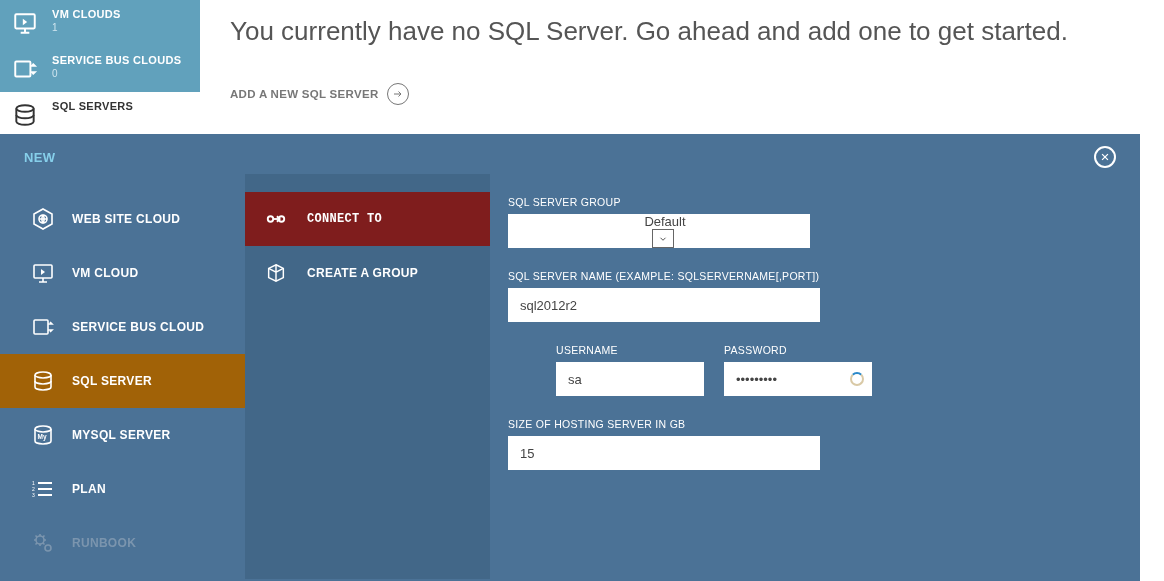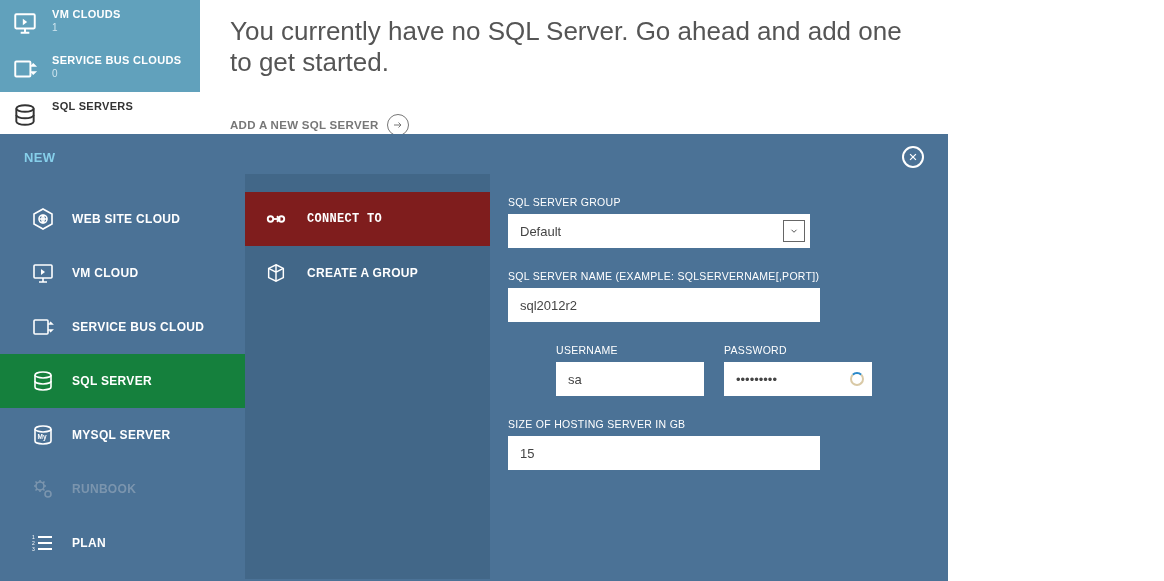--- a/index.html
+++ b/index.html
@@ -1,17 +1,17 @@
 <!DOCTYPE html>
 <html><head>
 <meta charset="utf-8">
 <style>
   * { box-sizing: border-box; margin: 0; padding: 0; }
   html, body { height: 100%; font-family: "Segoe UI", Arial, sans-serif; font-size: 13px; background: #fff; color: #333; }
-  .page { position: relative; width: 948px; height: 581px; overflow: hidden; }
+  .page { position: relative; width: 1140px; height: 581px; overflow: hidden; }
 
   
   .top-sidebar { position: absolute; left: 0; top: 0; width: 200px; background: #61A1BC; color: #fff; }
   .ts-item { display: flex; align-items: flex-start; padding: 8px 10px; gap: 12px; }
   .ts-icon { width: 30px; height: 30px; display: flex; align-items: center; justify-content: center; flex-shrink: 0; }
   .ts-label { font-size: 11px; font-weight: 700; letter-spacing: 0.3px; }
   .ts-count { font-size: 10px; color: #cfe5ef; margin-top: 2px; }
   .ts-item.active { background: #fff; color: #333; text-align: right; }
   .ts-item.active .ts-label { color: #333; }
   .ts-icon svg { width: 26px; height: 26px; }
@@ -28,41 +28,41 @@
   .composer-header { display: flex; align-items: center; justify-content: space-between; padding: 12px 24px 6px; }
   .composer-title { color: #86CFEA; font-weight: 600; font-size: 13px; letter-spacing: 0.3px; }
   .close-btn { width: 22px; height: 22px; border: 2px solid #fff; border-radius: 50%; display: flex; align-items: center; justify-content: center; cursor: pointer; background: transparent; }
   .close-btn svg { width: 10px; height: 10px; }
 
   .composer-body { display: flex; height: calc(100% - 42px); }
 
   
   .col1 { width: 245px; padding-top: 18px; }
   .col1-item { display: flex; align-items: center; gap: 16px; padding: 14px 30px; cursor: pointer; color: #fff; }
-  .col1-item.selected { background: #15803d; }
+  .col1-item.selected { background: #a16207; }
   .col1-item.disabled { color: #7b95ae; cursor: default; }
   .col1-icon { width: 26px; height: 26px; display: flex; align-items: center; justify-content: center; flex-shrink: 0; }
   .col1-icon svg { width: 24px; height: 24px; }
   .col1-label { font-size: 12px; font-weight: 600; letter-spacing: 0.3px; }
 
   
   .col2 { width: 245px; padding-top: 18px; background: #426788; }
   .col2-item { display: flex; align-items: center; gap: 18px; padding: 14px 18px; cursor: pointer; color: #fff; }
   .col2-item.selected { background: #7f1d1d; font-family: Liberation Mono, monospace; }
   .col2-icon { width: 26px; height: 26px; display: flex; align-items: center; justify-content: center; flex-shrink: 0; }
   .col2-icon svg { width: 22px; height: 22px; }
   .col2-label { font-size: 12px; font-weight: 600; letter-spacing: 0.3px; }
 
   
   .form-col { flex: 1; padding: 22px 20px 20px 18px; }
   .field-label { font-size: 10.5px; font-weight: 400; letter-spacing: 0.3px; color: #fff; margin-bottom: 6px; display: block; }
   .field-group { margin-bottom: 22px; }
   .field-row { display: flex; gap: 20px; padding-left: 48px; }
   .field-row .half { width: 148px; }
-  .text-input, .select-box { width: 312px; height: 34px; background: #fff; border: none; padding: 0 12px; color: #444; font-size: 13px; font-family: inherit; outline: none; }
+  .text-input, .select-box { width: 312px; height: 34px; background: #fff; border: none; padding: 0 12px; color: #444; font-size: 13px; font-family: inherit; outline: none; flex-direction: column; }
   .half .text-input { width: 148px; }
   .select-box { position: relative; display: flex; align-items: center; justify-content: space-between; cursor: pointer; padding-right: 0; width: 302px; }
   .select-text { padding-left: 0; }
   .select-arrow { width: 22px; height: 22px; border: 1px solid #666; margin-right: 5px; display: flex; align-items: center; justify-content: center; }
   .select-arrow svg { width: 10px; height: 10px; }
   .pwd-wrap { position: relative; }
   .spinner { position: absolute; right: 8px; top: 50%; transform: translateY(-50%); width: 14px; height: 14px; border: 2px solid #d9c9a6; border-top-color: #2a88c9; border-radius: 50%; }
 </style>
 </head>
 <body>
@@ -176,40 +176,40 @@
         <div class="col1-item">
           <div class="col1-icon">
             <svg viewBox="0 0 24 24" fill="none" stroke="#fff" stroke-width="1.6">
                 <ellipse cx="12" cy="6" rx="8" ry="3"></ellipse>
                 <path d="M4 6v12c0 1.66 3.58 3 8 3s8-1.34 8-3V6"></path>
                 <text x="6.5" y="16" font-size="6.5" fill="#fff" stroke="none" font-weight="700">My</text>
               </svg>
           </div>
           <div class="col1-label">MYSQL SERVER</div>
         </div>
-        <div class="col1-item disabled">
-          <div class="col1-icon">
-            <svg viewBox="0 0 24 24" fill="none" stroke="#7b95ae" stroke-width="1.6">
-                <circle cx="9" cy="9" r="4"></circle>
-                <circle cx="17" cy="17" r="3"></circle>
-                <path d="M9 5V3M9 15v-2M5 9H3M15 9h-2M6 6L4.5 4.5M12 12l1.5 1.5M6 12L4.5 13.5M12 6l1.5-1.5"></path>
-              </svg>
-          </div>
-          <div class="col1-label">RUNBOOK</div>
-        </div>
         <div class="col1-item">
           <div class="col1-icon">
             <svg viewBox="0 0 24 24" fill="none" stroke="#fff" stroke-width="2">
                 <path d="M7 6h14M7 12h14M7 18h14"></path>
                 <text x="1" y="8" font-size="5" fill="#fff" stroke="none">1</text>
                 <text x="1" y="14" font-size="5" fill="#fff" stroke="none">2</text>
                 <text x="1" y="20" font-size="5" fill="#fff" stroke="none">3</text>
               </svg>
           </div>
           <div class="col1-label">PLAN</div>
+        </div>
+        <div class="col1-item disabled">
+          <div class="col1-icon">
+            <svg viewBox="0 0 24 24" fill="none" stroke="#7b95ae" stroke-width="1.6">
+                <circle cx="9" cy="9" r="4"></circle>
+                <circle cx="17" cy="17" r="3"></circle>
+                <path d="M9 5V3M9 15v-2M5 9H3M15 9h-2M6 6L4.5 4.5M12 12l1.5 1.5M6 12L4.5 13.5M12 6l1.5-1.5"></path>
+              </svg>
+          </div>
+          <div class="col1-label">RUNBOOK</div>
         </div>
         <div class="col1-item">
           
           
         </div>
       </div>
 
       <div class="col2">
         <div class="col2-item selected">
           <div class="col2-icon">

